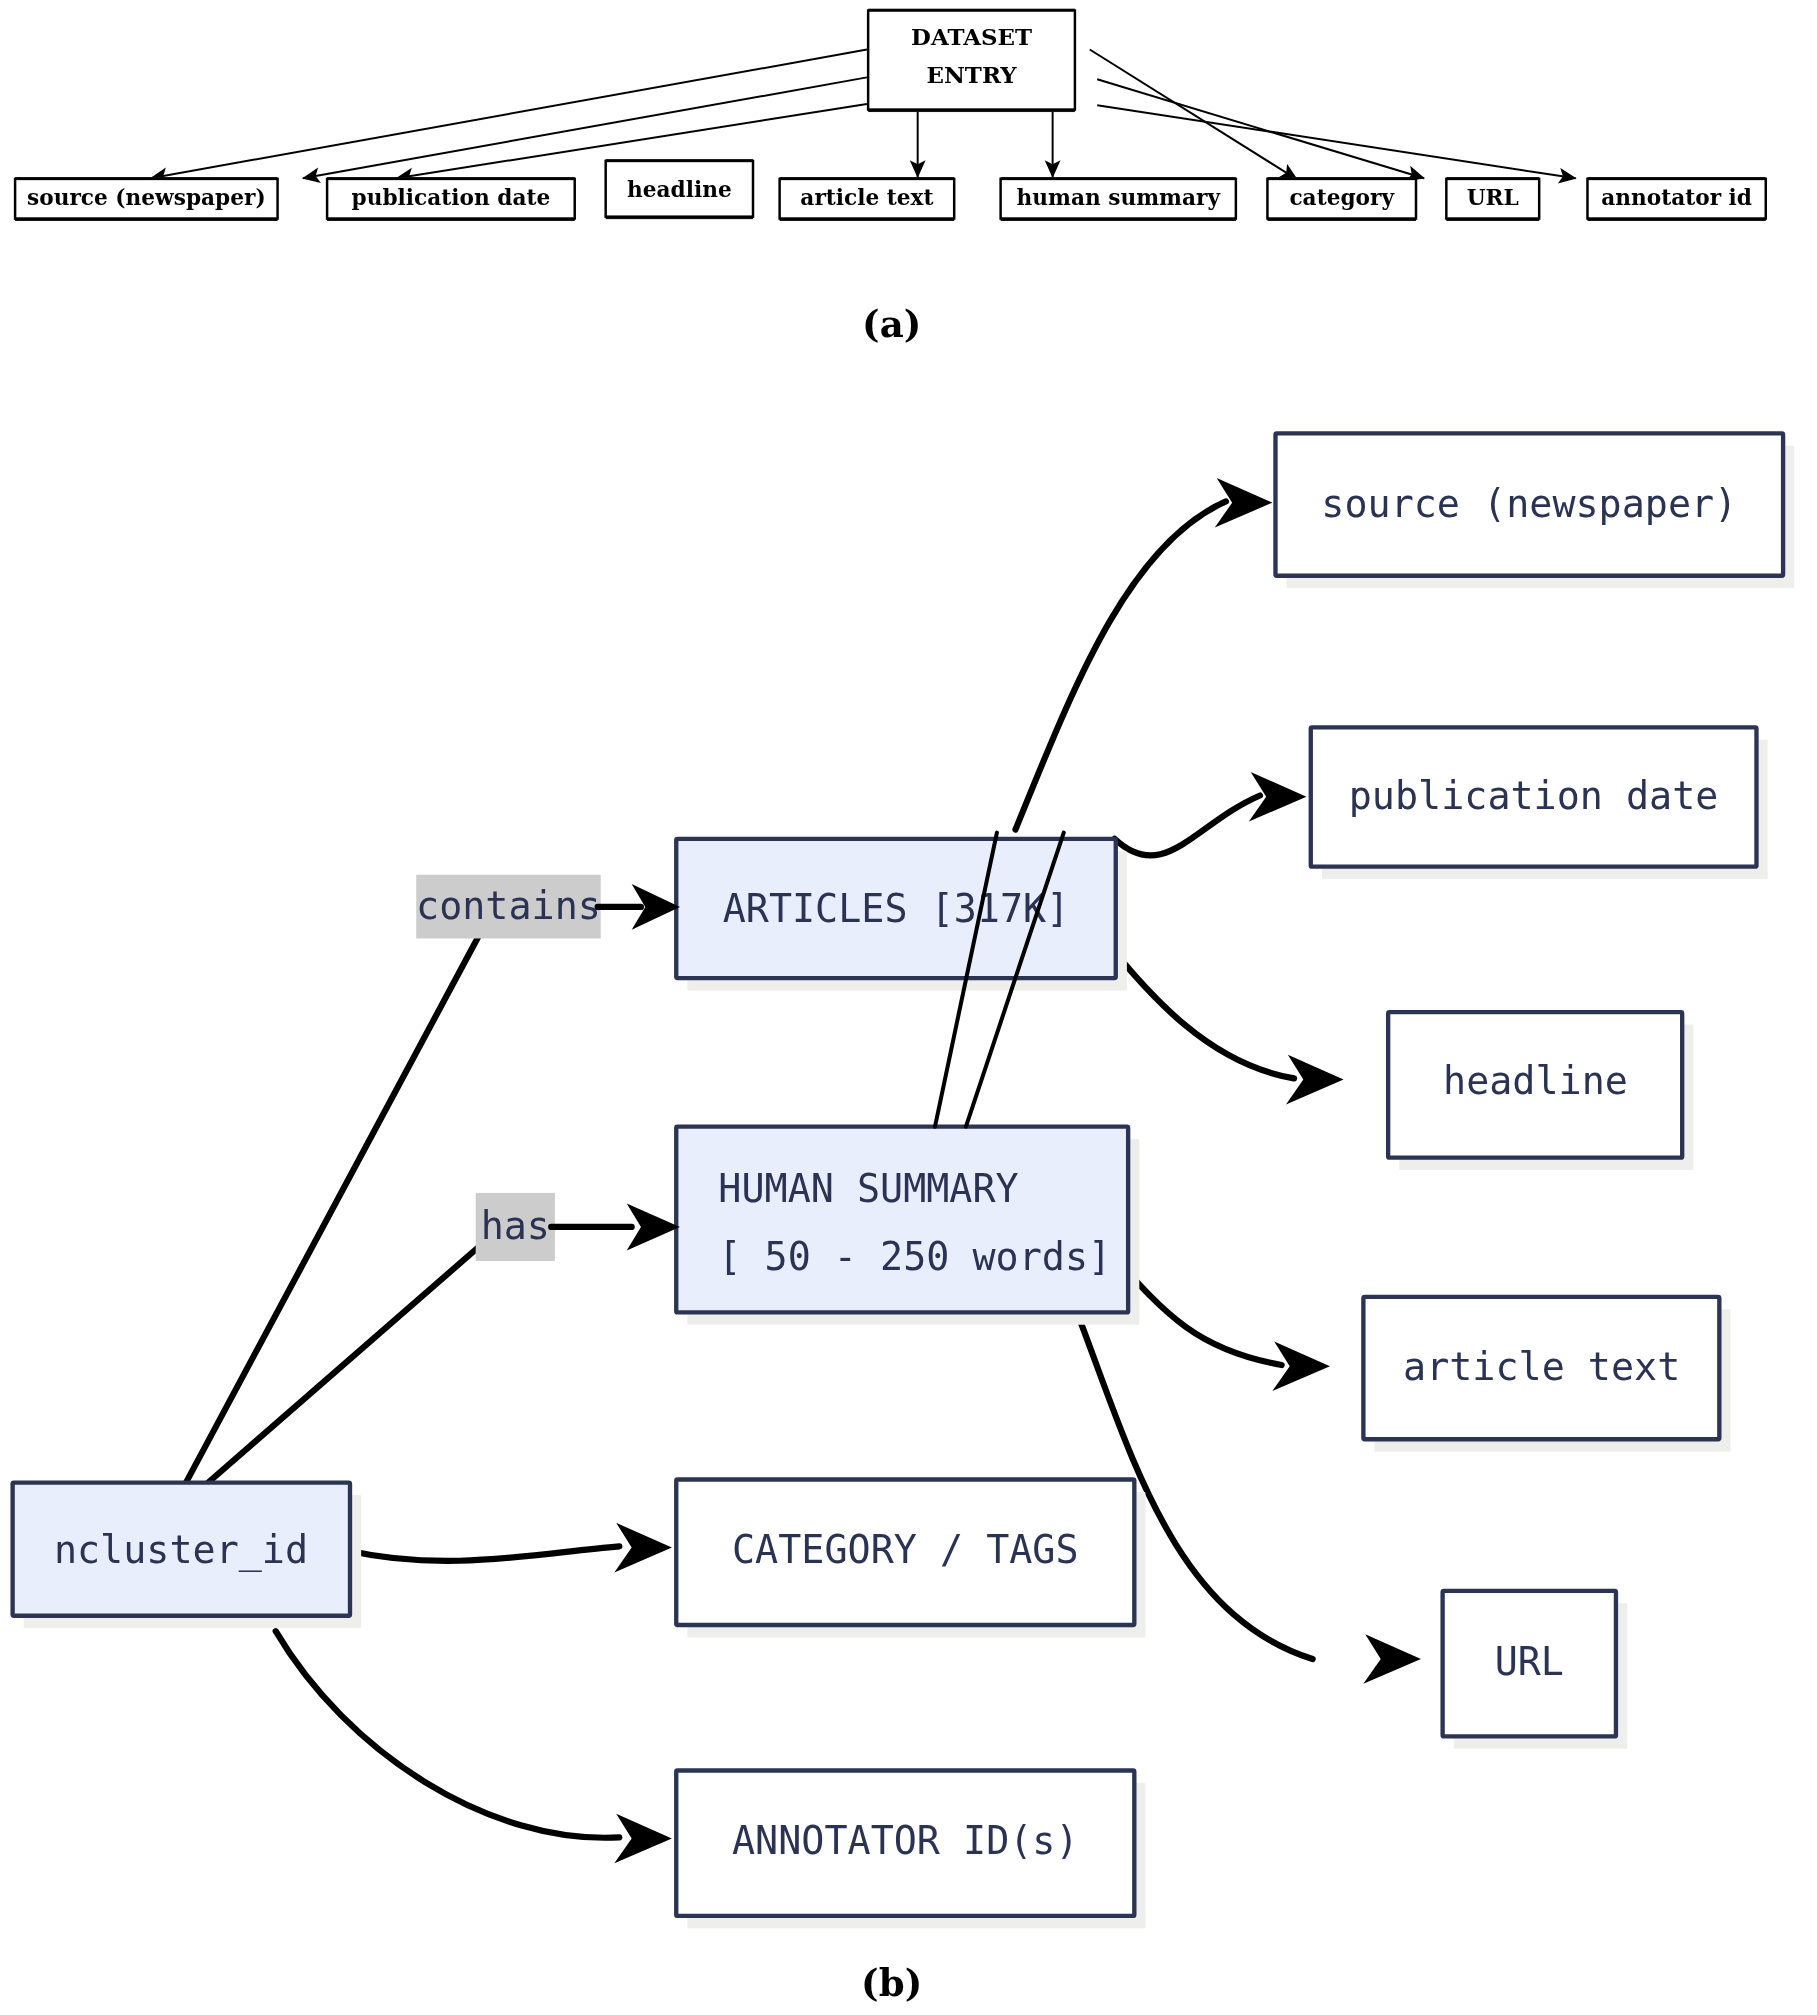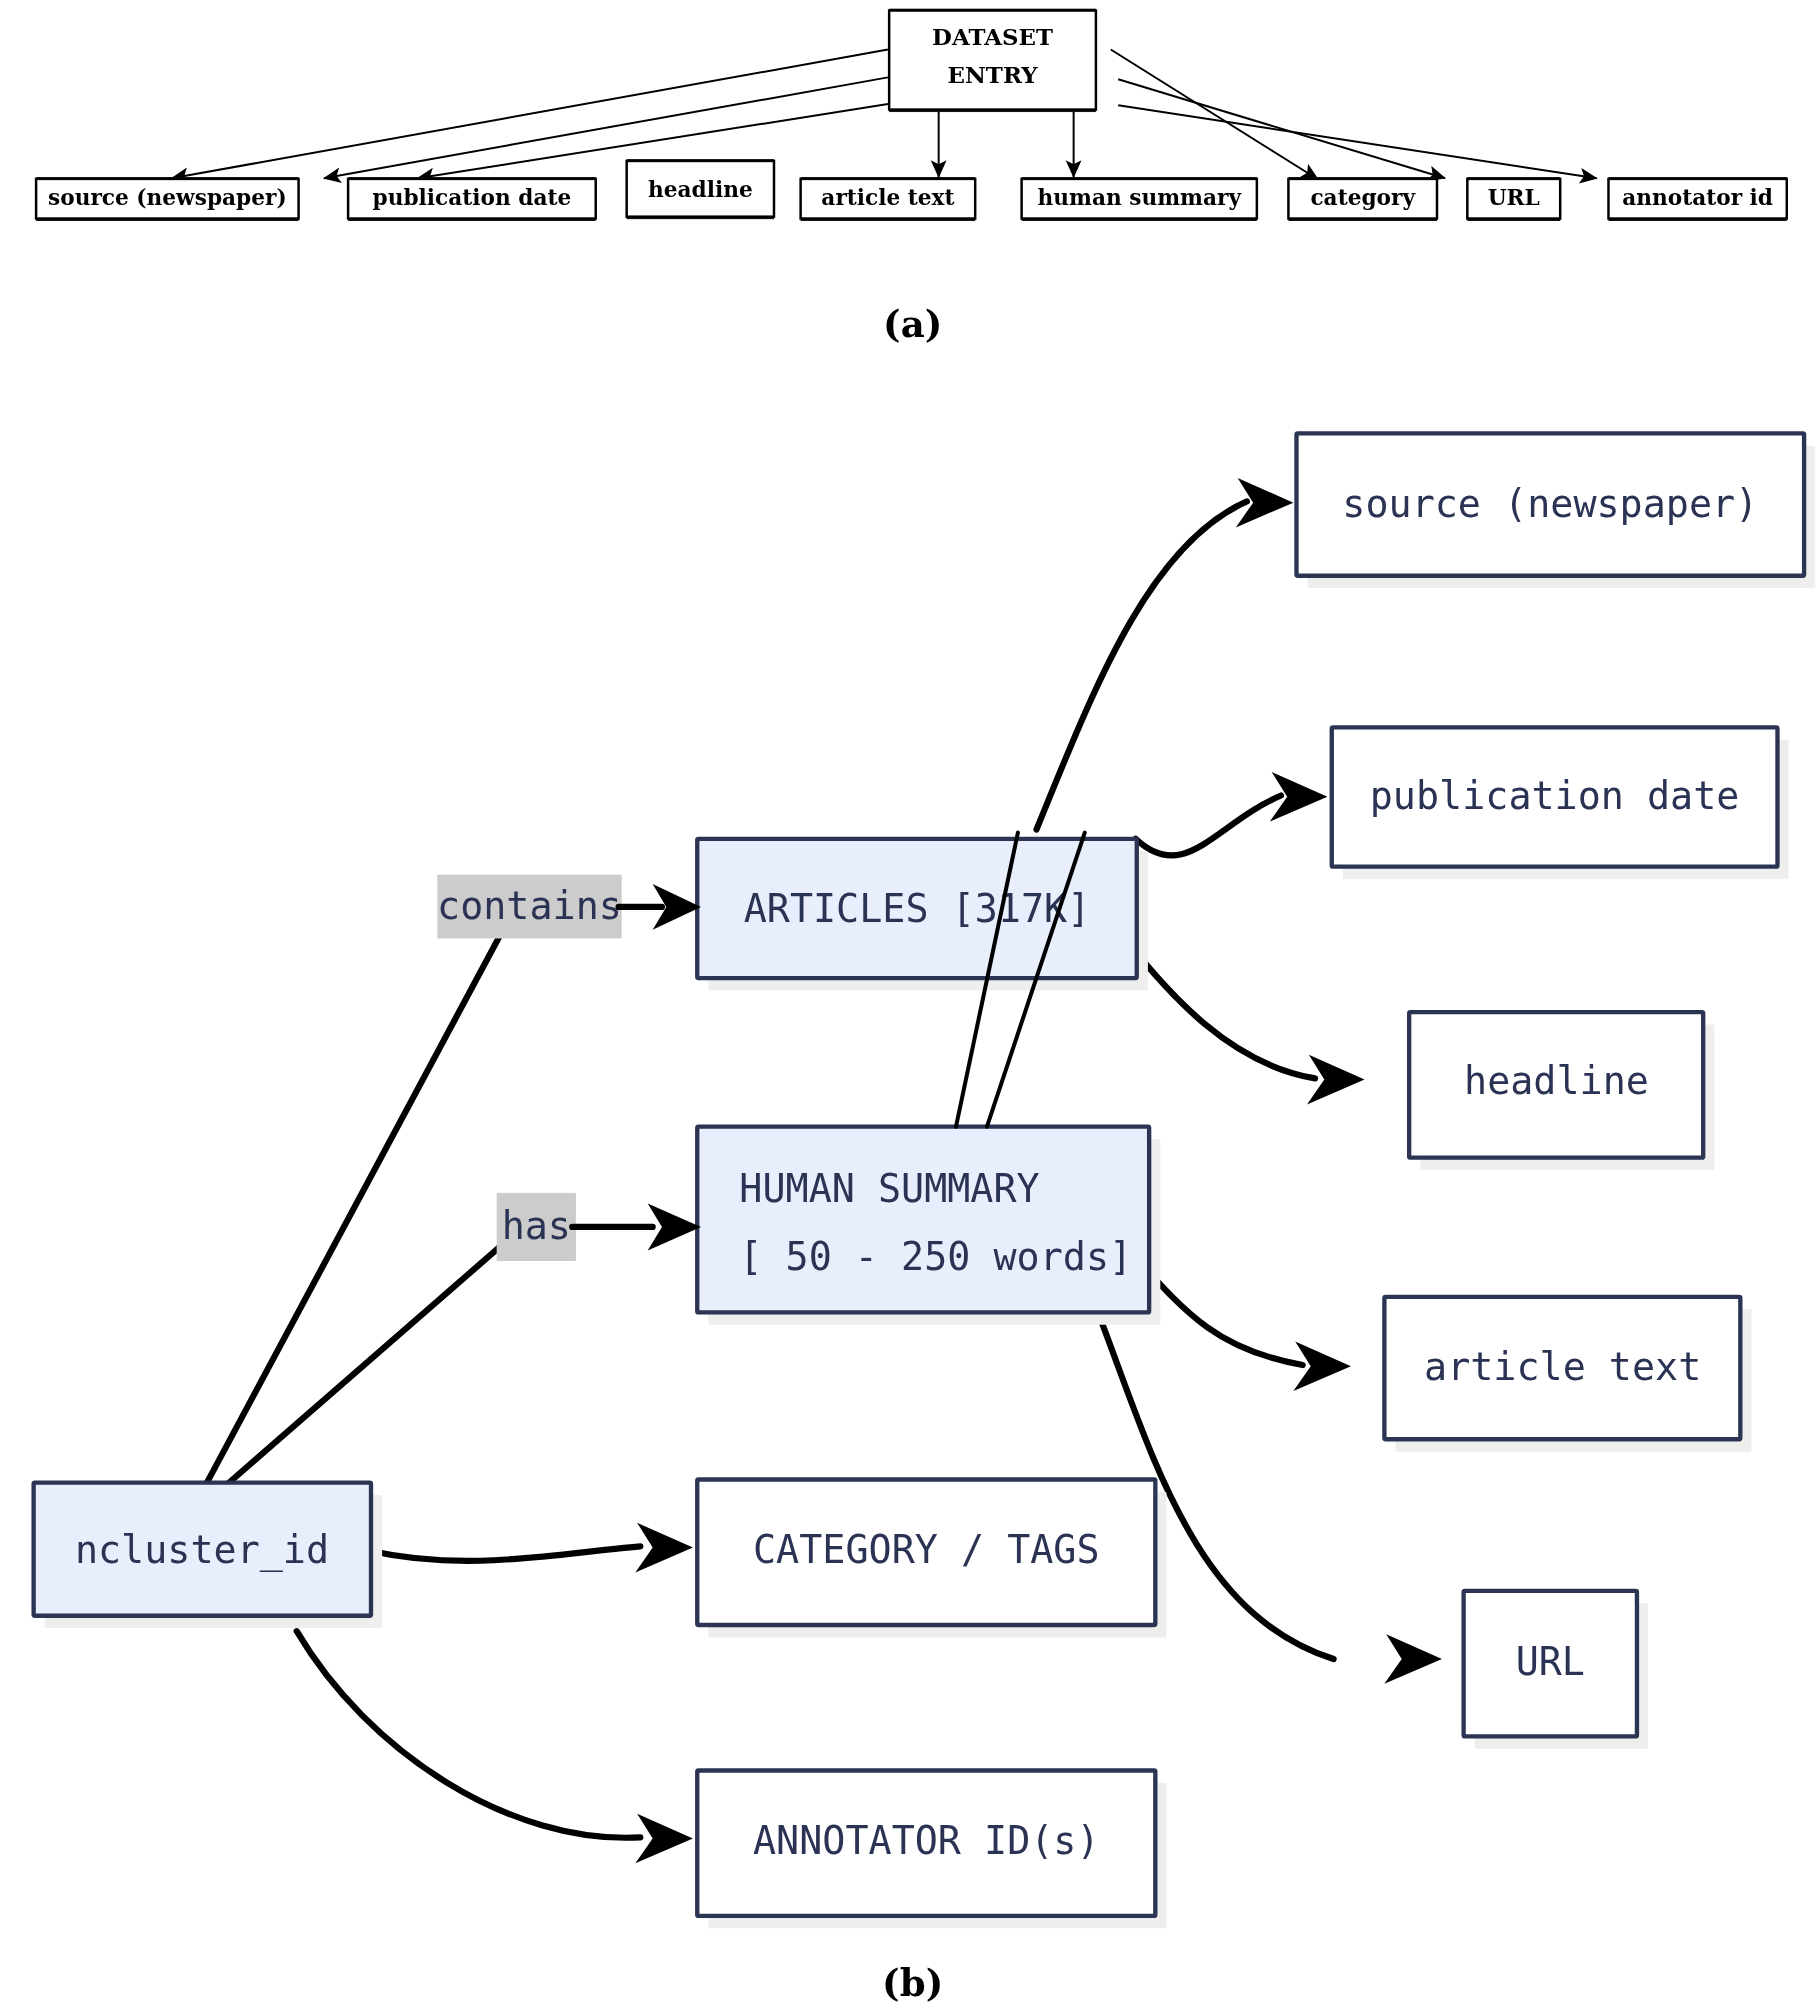--- a/index.html
+++ b/index.html
@@ -12,21 +12,20 @@
     height: 2015px;
     position: relative;
     font-family: "DejaVu Sans", sans-serif;
     overflow: hidden;
   }
   #root {
     position: absolute;
     left: 0; top: 0;
     width: 1577px;
     height: 2015px;
-    margin-left: 21px;
   }
   svg.canvas {
     position: absolute;
     left: 0; top: 0;
     width: 1818px;
     height: 2015px;
     display: block;
   }
   
   .pa-box {

